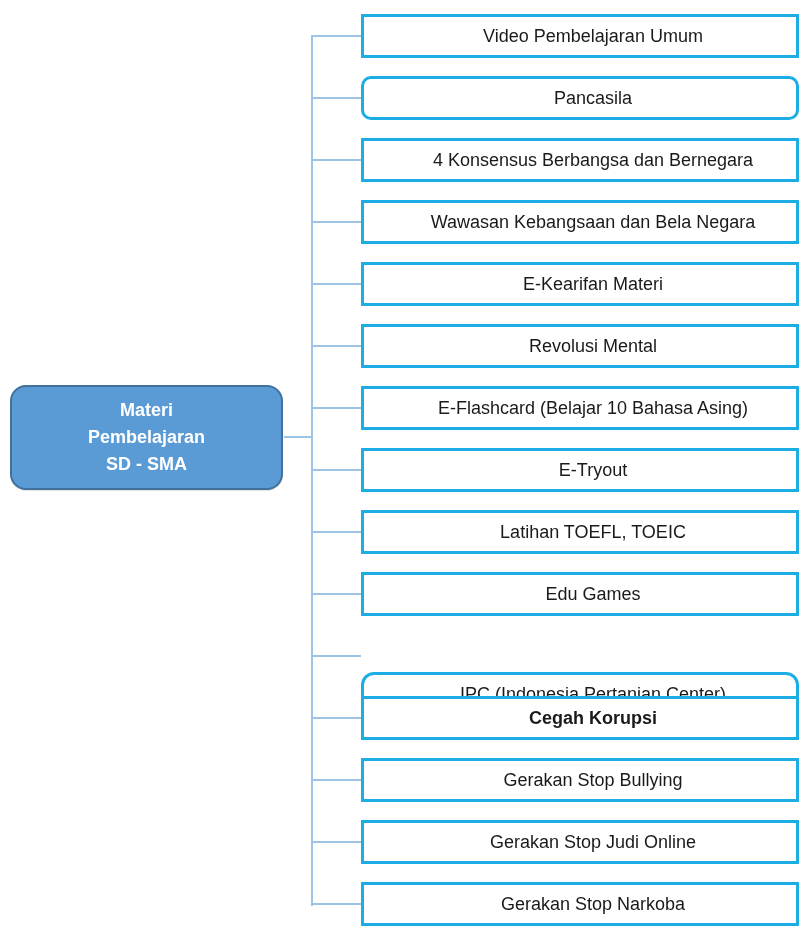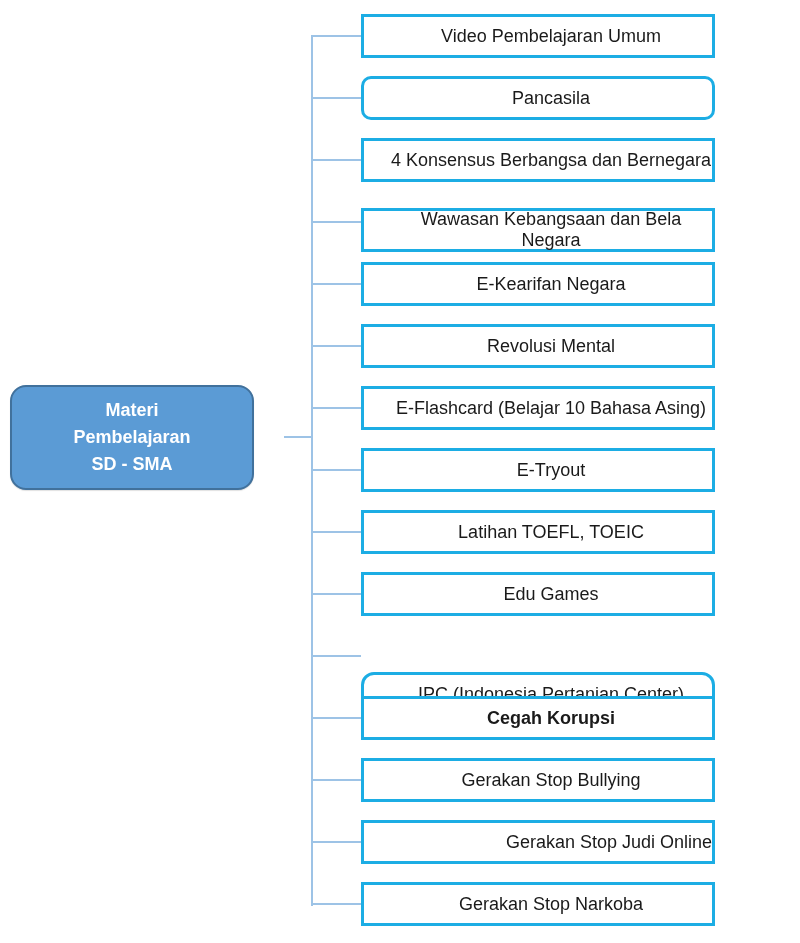--- a/index.html
+++ b/index.html
@@ -21,21 +21,21 @@
     width: 800px;
     height: 943px;
     background: var(--canvas-bg);
     overflow: hidden;
   }
   
   .root-node {
     position: absolute;
     left: 10px;
     top: 385px;
-    width: 244px;
+    width: 273px;
     height: 105px;
     background: var(--root-fill);
     border: 2px solid var(--root-border);
     border-radius: 16px;
     display: flex;
     flex-direction: column;
     align-items: center;
     justify-content: center;
     color: var(--root-text);
     font-weight: bold;
@@ -65,21 +65,21 @@
     position: absolute;
     left: 311px;
     width: 50px;
     height: 2px;
     background: var(--connector);
   }
   
   .item-box {
     position: absolute;
     left: 361px;
-    width: 354px;
+    width: 438px;
     height: 44px;
     background: #FFFFFF;
     border: 3px solid var(--item-border);
     display: flex;
     align-items: center;
     justify-content: center;
     color: var(--item-text);
     font-size: 18px;
     text-align: center;
     padding-left: 26px;
@@ -106,26 +106,26 @@
       </div>
       <div class="connector" style="top: 97px;"></div>
       <div class="item-box" style="top: 76px; border-radius: 10px;">
         <span>Pancasila</span>
       </div>
       <div class="connector" style="top: 159px;"></div>
       <div class="item-box" style="top: 138px;">
         <span>4 Konsensus Berbangsa dan Bernegara</span>
       </div>
       <div class="connector" style="top: 221px;"></div>
-      <div class="item-box" style="top: 200px; margin-top: 8px;">
+      <div class="item-box" style="top: 200px;">
         <span>Wawasan Kebangsaan dan Bela Negara</span>
       </div>
       <div class="connector" style="top: 283px;"></div>
       <div class="item-box" style="top: 262px;">
-        <span>E-Kearifan Negara</span>
+        <span>E-Kearifan Materi</span>
       </div>
       <div class="connector" style="top: 345px;"></div>
       <div class="item-box" style="top: 324px;">
         <span>Revolusi Mental</span>
       </div>
       <div class="connector" style="top: 407px;"></div>
       <div class="item-box" style="top: 386px;">
         <span>E-Flashcard (Belajar 10 Bahasa Asing)</span>
       </div>
       <div class="connector" style="top: 469px;"></div>
@@ -146,21 +146,21 @@
       </div>
       <div class="connector" style="top: 717px;"></div>
       <div class="item-box" style="top: 696px; font-weight: bold;">
         <span>Cegah Korupsi</span>
       </div>
       <div class="connector" style="top: 779px;"></div>
       <div class="item-box" style="top: 758px;">
         <span>Gerakan Stop Bullying</span>
       </div>
       <div class="connector" style="top: 841px;"></div>
-      <div class="item-box" style="top: 820px; justify-content: flex-end;">
+      <div class="item-box" style="top: 820px;">
         <span>Gerakan Stop Judi Online</span>
       </div>
       <div class="connector" style="top: 903px;"></div>
       <div class="item-box" style="top: 882px;">
         <span>Gerakan Stop Narkoba</span>
       </div>
     </div>
 
 </div>
 

